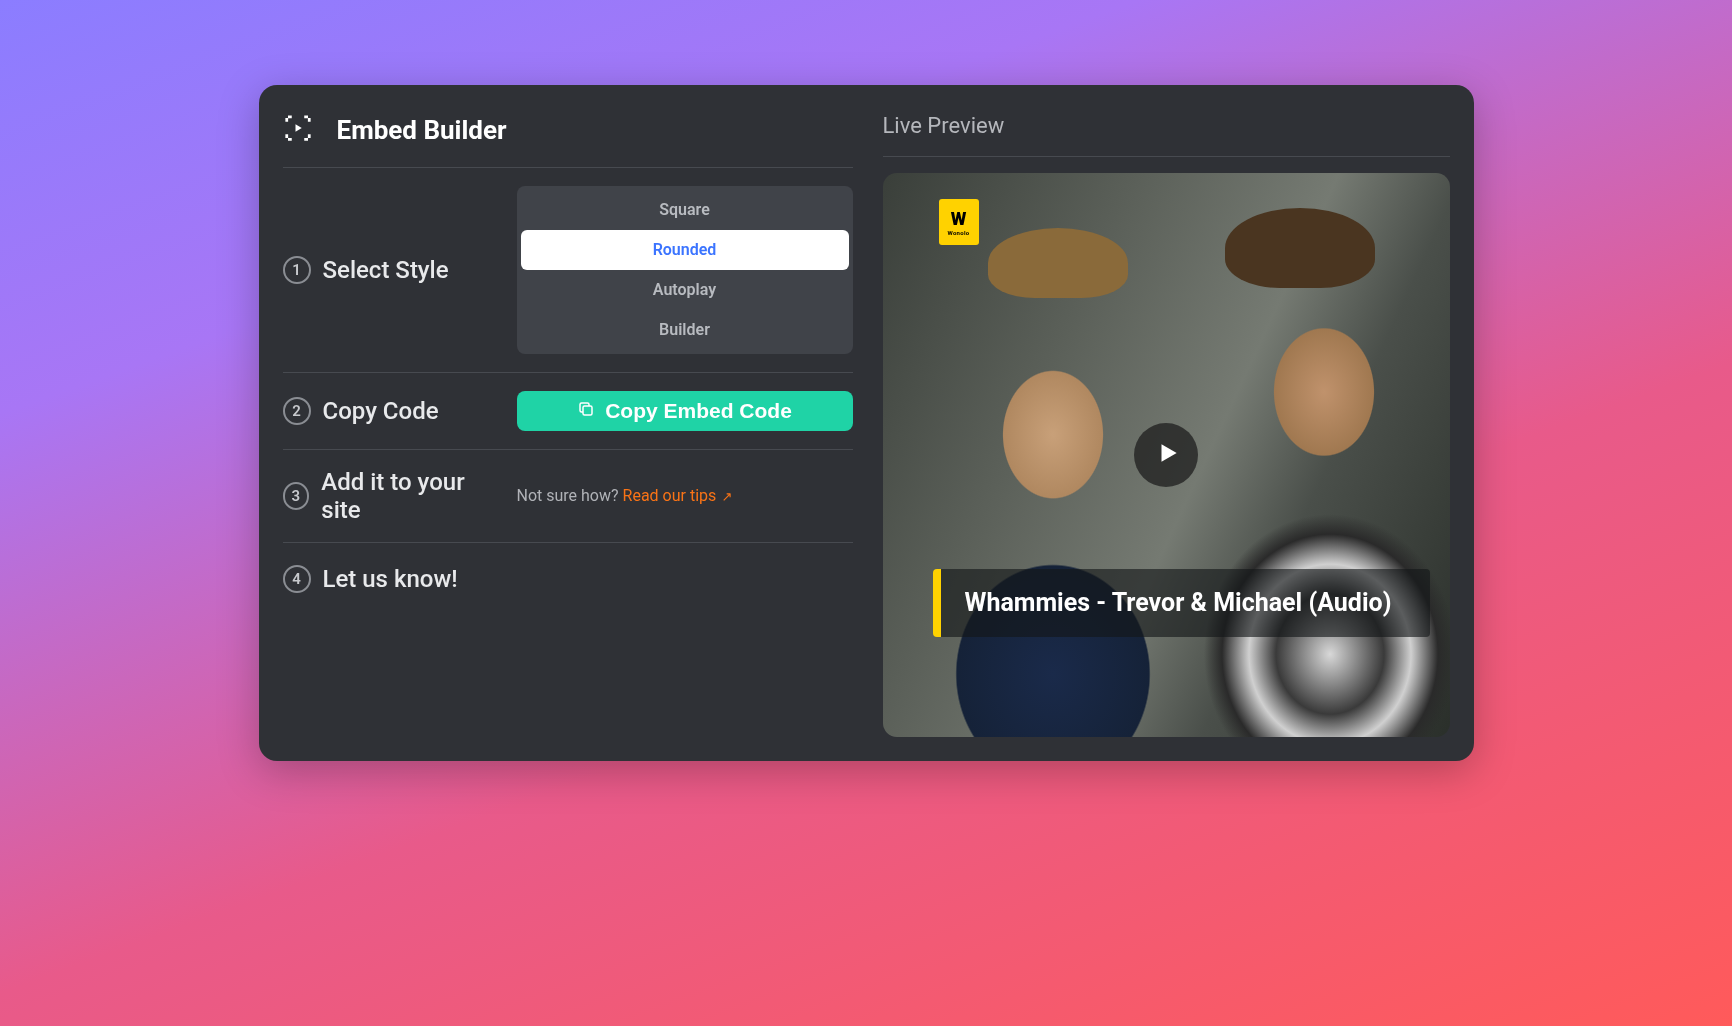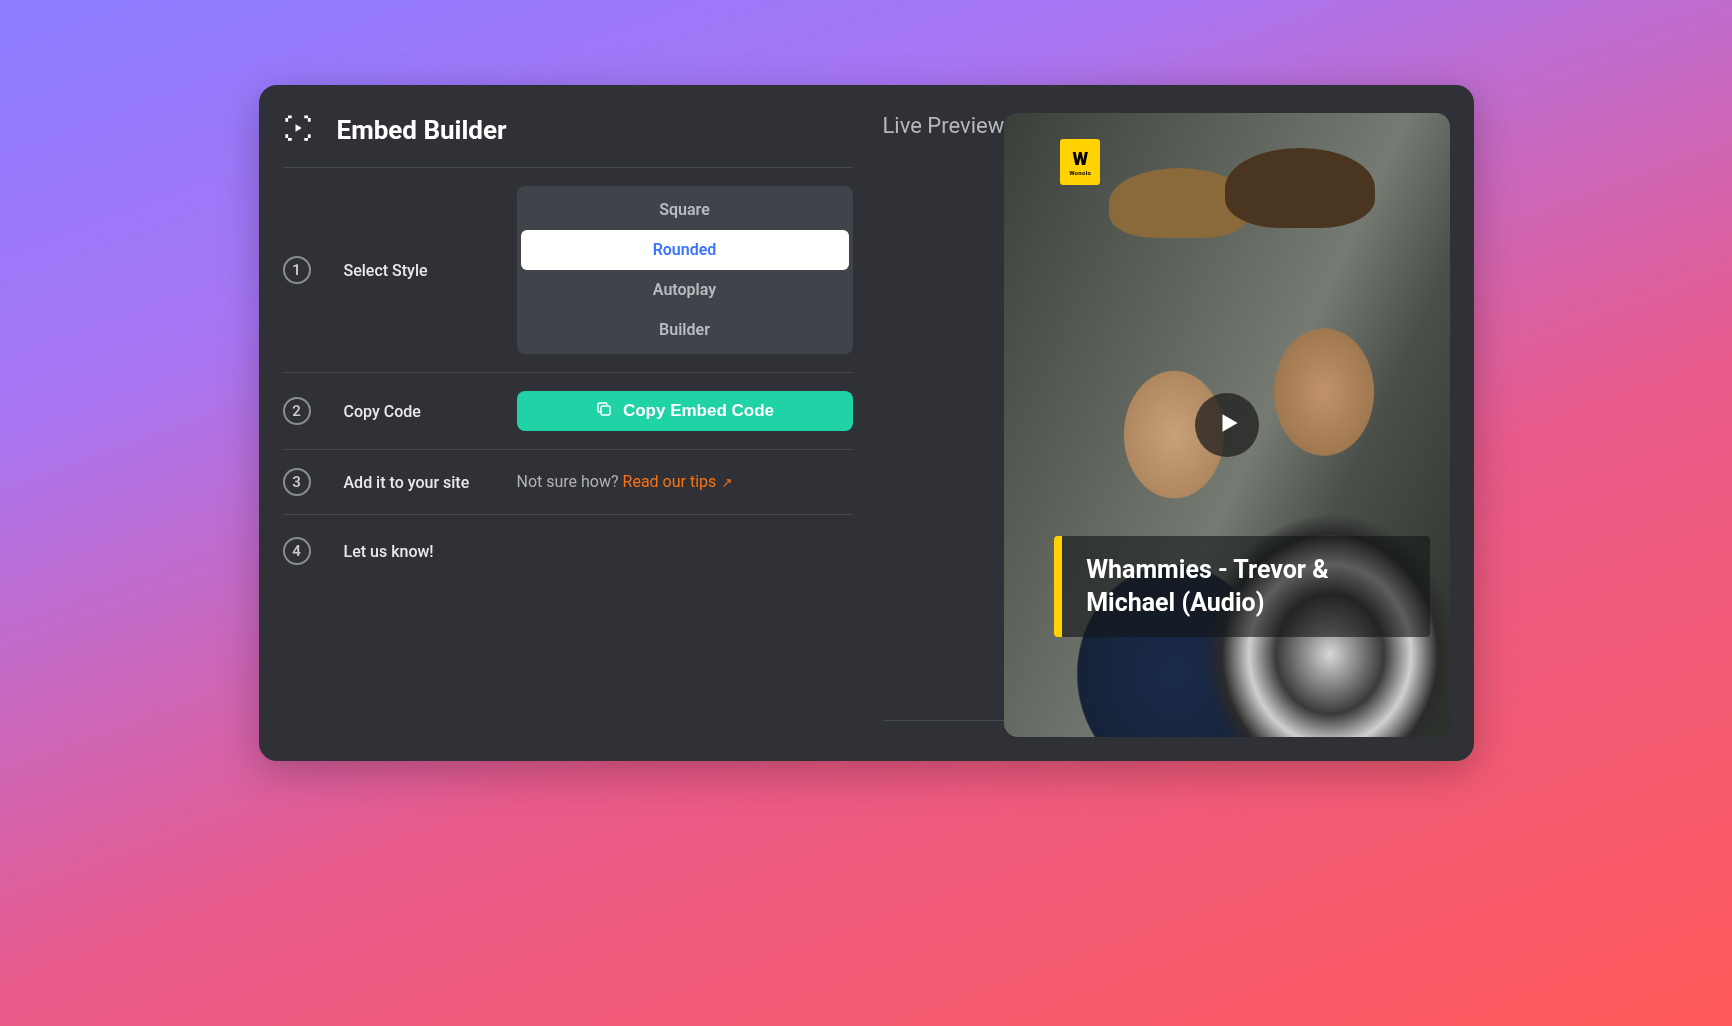--- a/index.html
+++ b/index.html
@@ -60,23 +60,22 @@
     border-radius: 50%;
     display: flex;
     align-items: center;
     justify-content: center;
     color: #c7c9cd;
     font-size: 15px;
     font-weight: 600;
   }
   .step-title {
     color: #e8e9eb;
-    font-size: 16px;
+    font-size: 24px;
     font-weight: 500;
-    margin-left: 21px;
   }
   .step-content {
     flex: 1;
     color: #b0b2b7;
     font-size: 16px;
     line-height: 1.5;
   }
   .seg {
     background: #404349;
     border-radius: 8px;
@@ -96,21 +95,21 @@
     border-radius: 6px;
     cursor: pointer;
   }
   .seg-btn.active {
     background: #fff;
     color: #3b74ff;
   }
   .copy-btn {
     background: #1fd3a6;
     color: #fff;
-    font-size: 17px;
+    font-size: 21px;
     font-weight: 700;
     border: none;
     border-radius: 8px;
     width: 100%;
     height: 40px;
     display: flex;
     align-items: center;
     justify-content: center;
     gap: 10px;
     cursor: pointer;
@@ -119,20 +118,21 @@
   .link {
     color: #f97316;
     text-decoration-color: #d46a7a;
     text-underline-offset: 3px;
     cursor: pointer;
   }
   .arrow { font-size: 13px; margin-left: 2px; }
   .right {
     flex: 1;
     display: flex;
+    flex-direction: column;
   }
   .right-header {
     color: #b5b7bc;
     font-size: 22px;
     font-weight: 400;
     padding-bottom: 18px;
     border-bottom: 1px solid #474a50;
     margin-bottom: 16px;
   }
   .preview {

